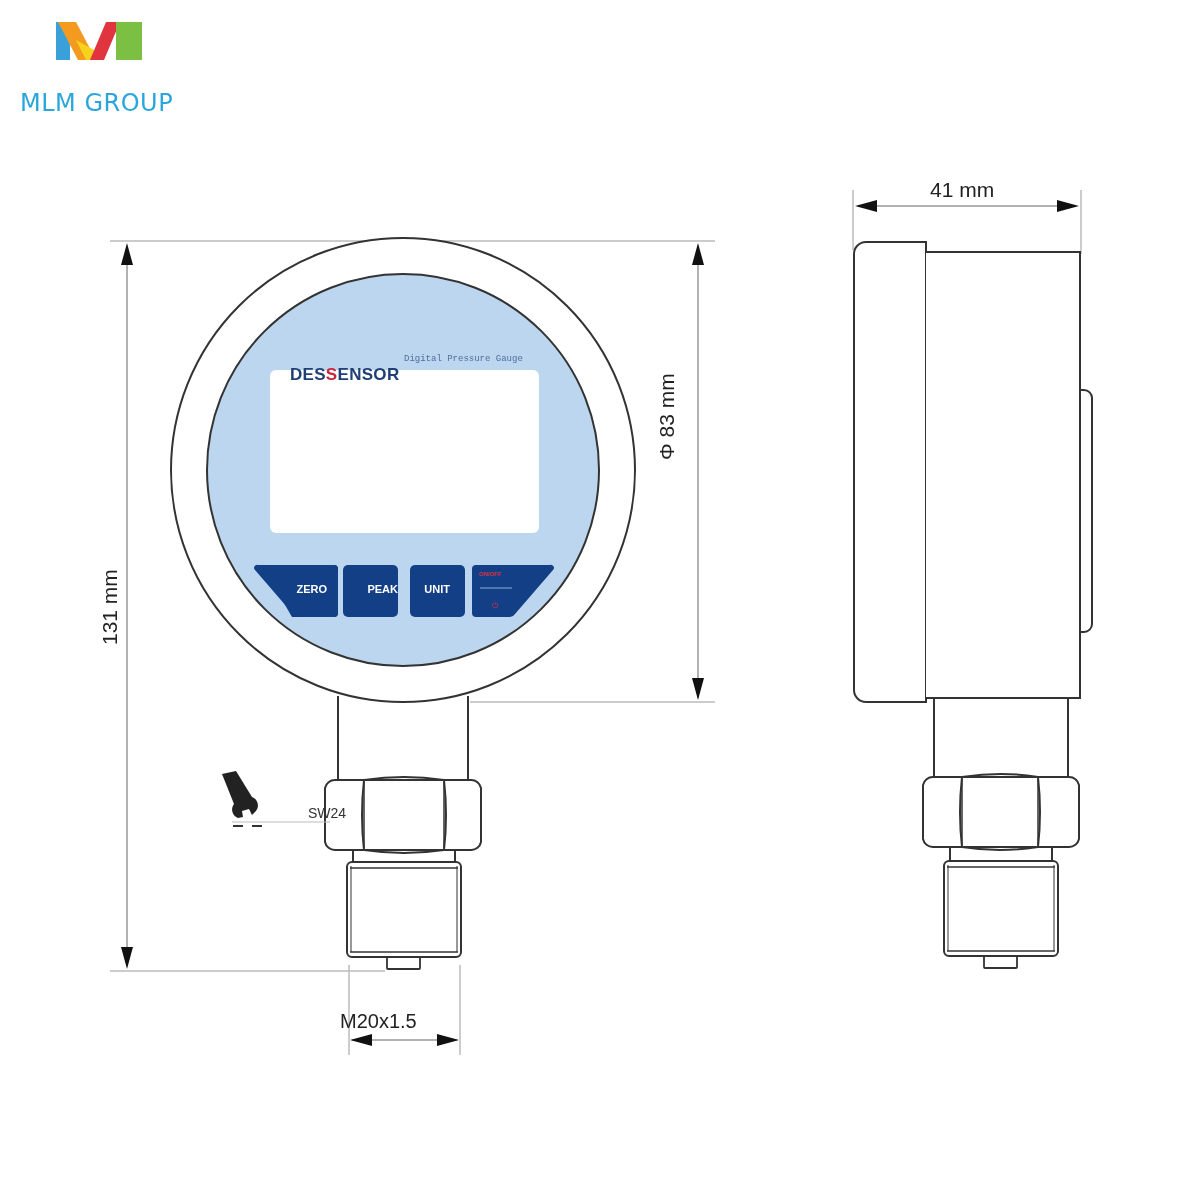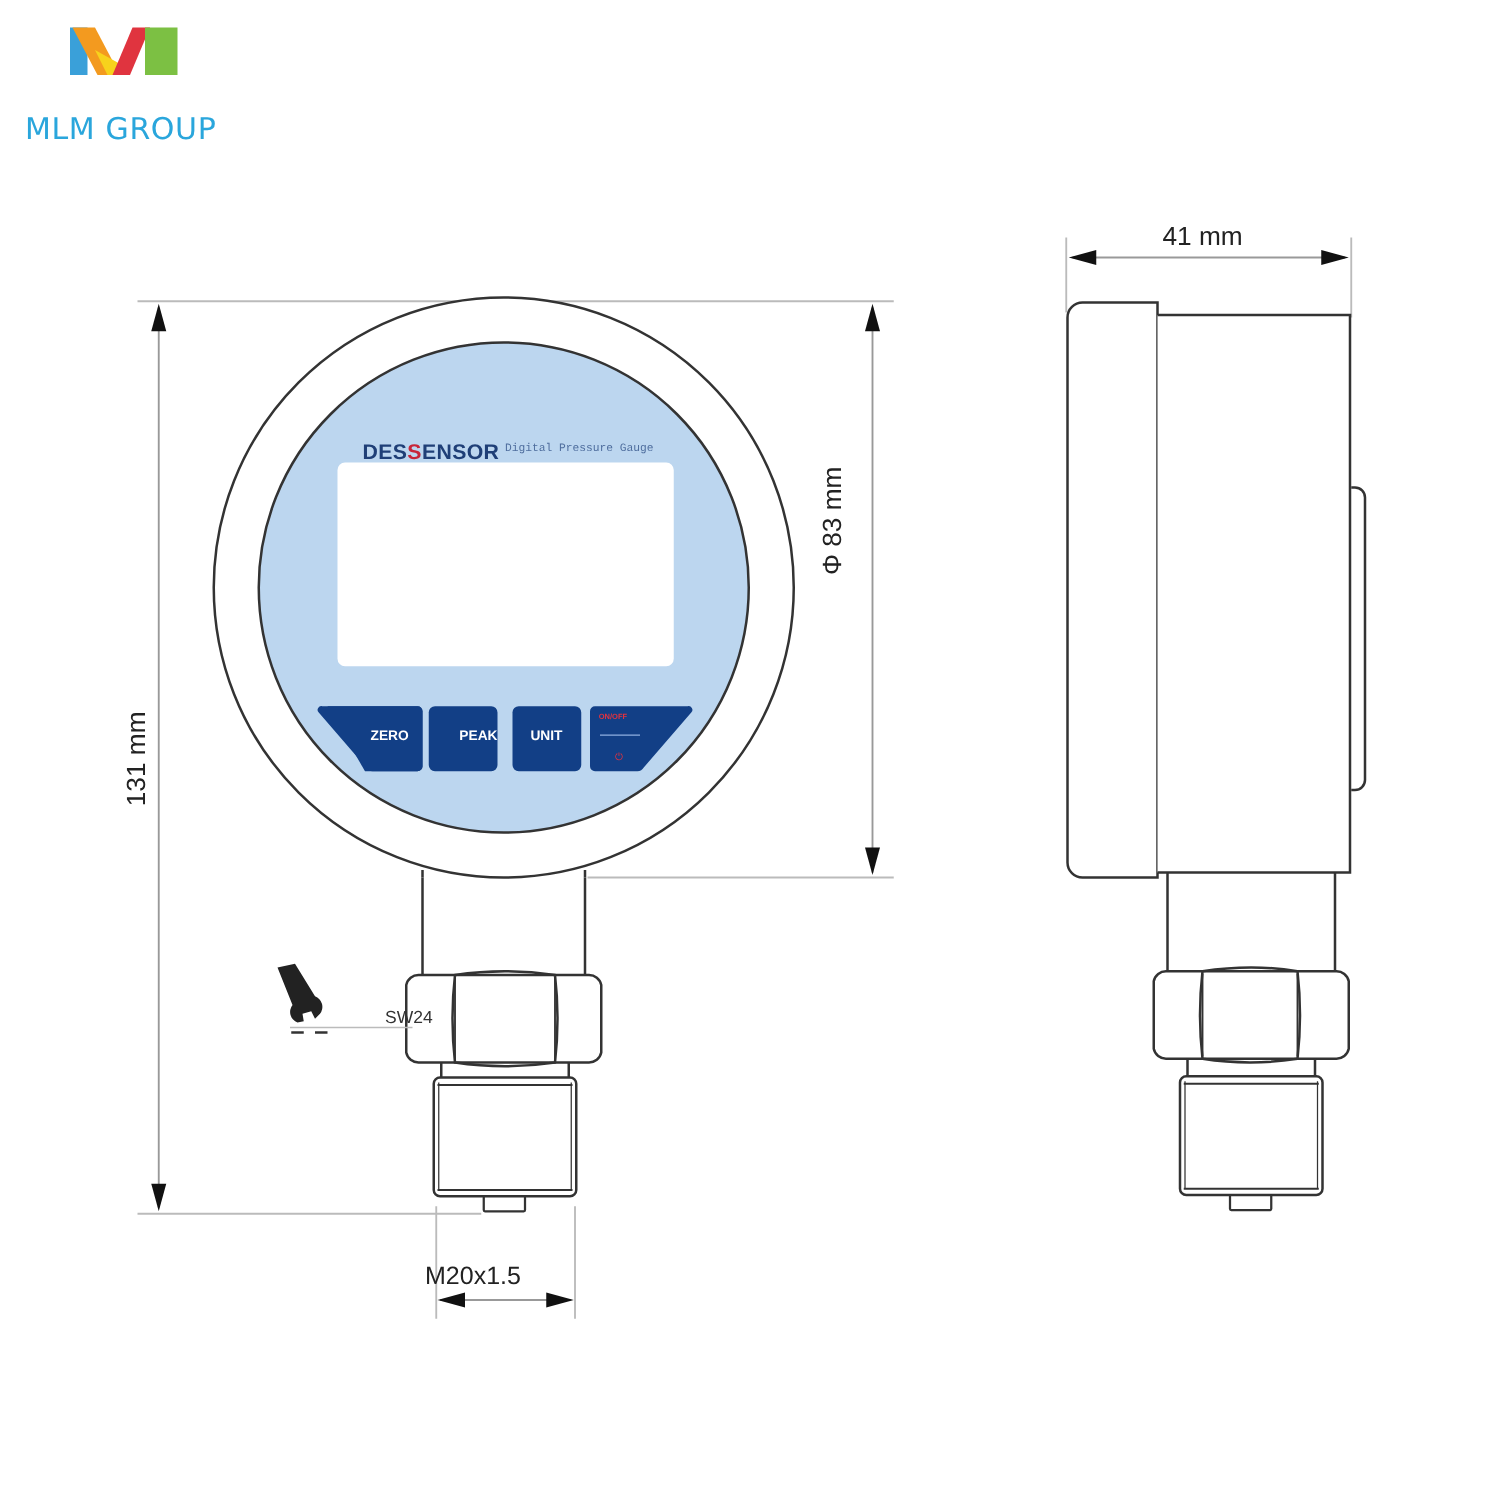--- a/index.html
+++ b/index.html
@@ -6,21 +6,21 @@
   body { width: 1200px; height: 1200px; position: relative; overflow: hidden; font-family: "Liberation Sans", sans-serif; }
   .abs { position: absolute; }
   #drawing { position: absolute; left: 0; top: 0; }
   .logo-text { position: absolute; left: 20px; top: 64px; font-family: "DejaVu Sans", sans-serif; font-size: 24px; color: #2aa6dc; letter-spacing: 0.5px; font-weight: normal; margin-top: 25px; }
   .dim-label { position: absolute; color: #222; font-family: "Liberation Sans", sans-serif; white-space: nowrap; }
   .dim-41 { left: 930px; top: 178px; font-size: 21px; }
   .dim-phi { left: 655px; top: 460px; font-size: 21px; transform: rotate(-90deg); transform-origin: left top; }
   .dim-131 { left: 98px; top: 645px; font-size: 21px; transform: rotate(-90deg); transform-origin: left top; }
   .dim-m20 { left: 340px; top: 1010px; font-size: 20px; }
   .dim-sw { left: 269px; top: 805px; font-size: 14px; color: #333; margin-left: 39px; }
-  .brand { position: absolute; left: 290px; top: 352px; font-size: 17px; font-weight: bold; color: #1f3f77; letter-spacing: 0.3px; }
+  .brand { position: absolute; left: 290px; top: 365px; font-size: 17px; font-weight: bold; color: #1f3f77; letter-spacing: 0.3px; }
   .brand .s-red { color: #c8263a; }
   .subtitle { position: absolute; left: 404px; top: 354px; font-size: 9px; color: #4f6e9e; font-family: Liberation Mono, monospace; }
   .key { position: absolute; font-size: 11px; font-weight: bold; color: #ffffff; text-align: right; cursor: pointer; }
   .key-onoff { position: absolute; left: 479px; top: 571px; font-size: 6px; color: #e2323e; font-weight: bold; }
   .key-onoff-dot { position: absolute; left: 492px; top: 601px; font-size: 8px; color: #e2323e; }
 </style>
 </head>
 <body>
 
 <svg class="abs" style="left:54px;top:20px" width="92" height="42" viewBox="0 0 92 42">

